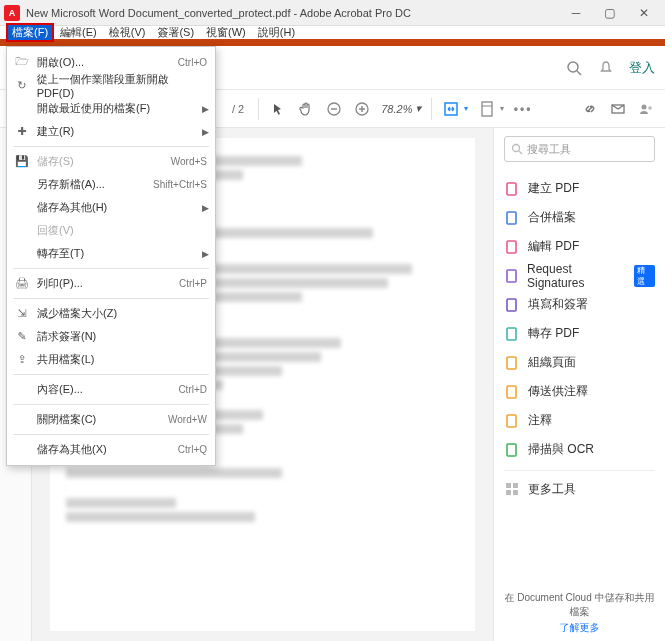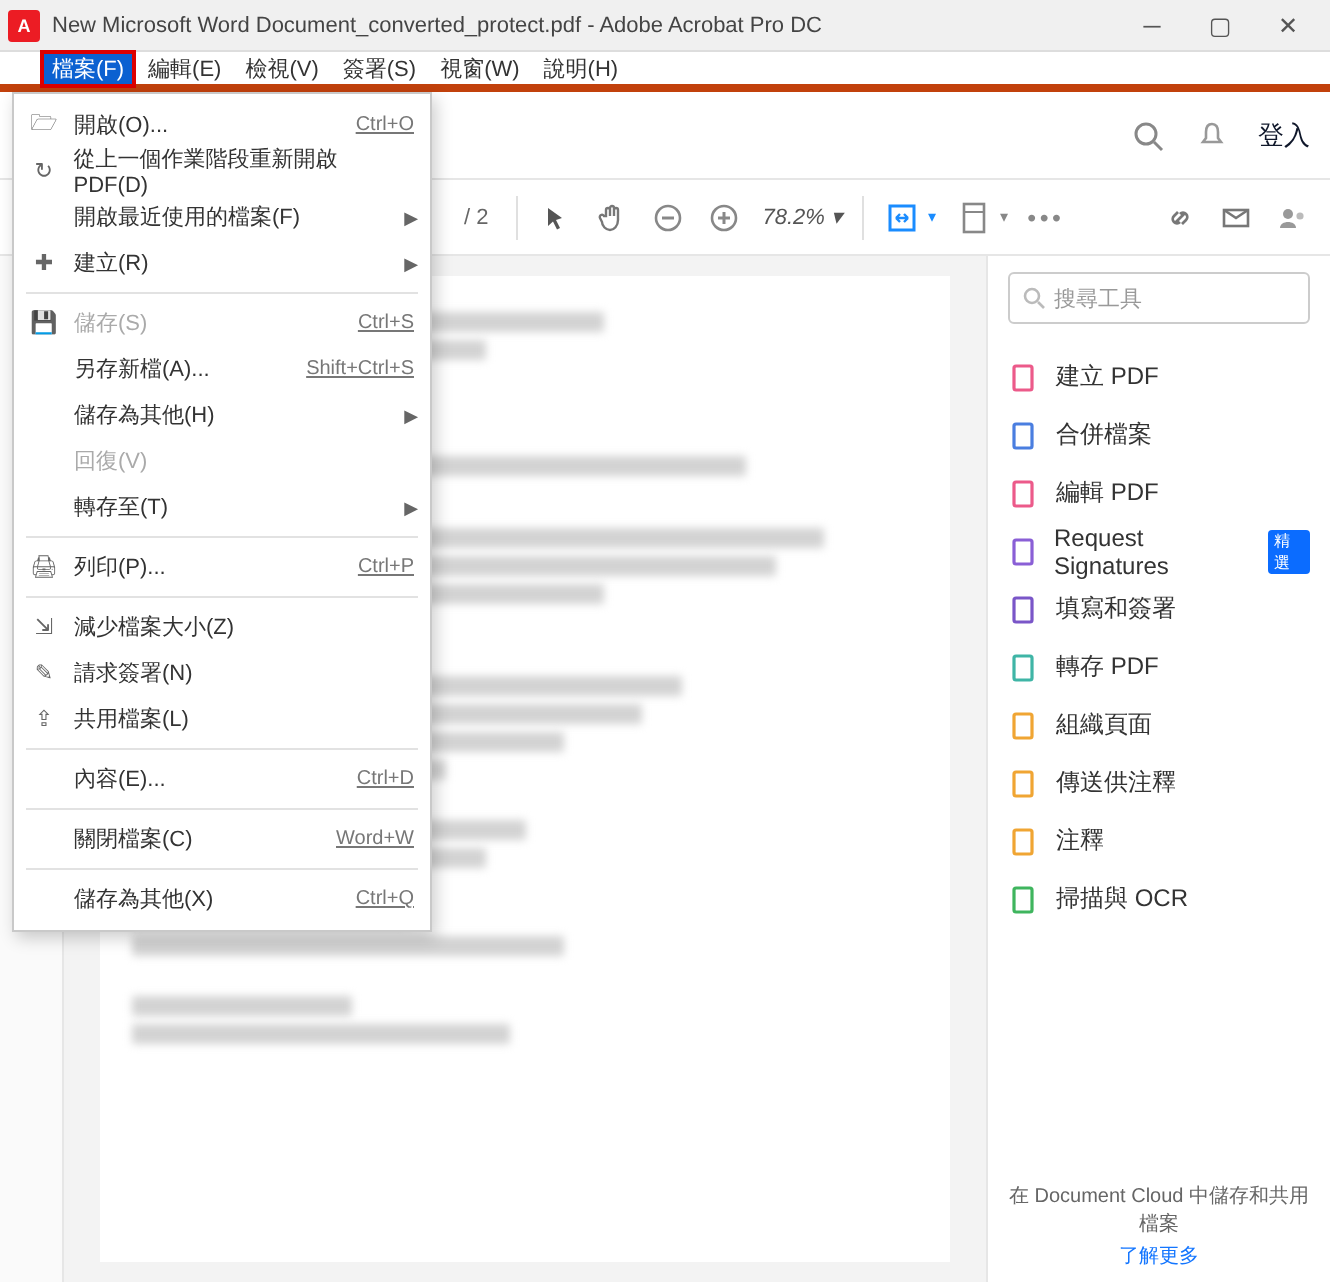--- a/index.html
+++ b/index.html
@@ -3,27 +3,27 @@
 <meta charset="utf-8">
 <style>
 * { margin: 0; padding: 0; box-sizing: border-box; font-family: "Microsoft JhengHei", "Segoe UI", sans-serif; }
 body { width: 665px; height: 641px; background: #fff; overflow: hidden; font-size: 12px; color: #333; }
 
 .titlebar { height: 26px; background: #f0f0f0; display: flex; align-items: center; padding: 0 4px; border-bottom: 1px solid #ddd; }
 .titlebar .app-icon { width: 16px; height: 16px; background: #ec1c24; border-radius: 2px; margin-right: 6px; display: flex; align-items: center; justify-content: center; color: #fff; font-size: 9px; font-weight: bold; }
 .titlebar .title { flex: 1; font-size: 11px; color: #444; }
 .titlebar .win-btn { width: 34px; height: 22px; display: flex; align-items: center; justify-content: center; color: #555; }
 
-.menubar { height: 20px; display: flex; align-items: center; padding-left: 20px; border-bottom: 4px solid #c2410c; background: #fff; }
+.menubar { height: 20px; display: flex; align-items: center; padding-left: 6px; border-bottom: 7px solid #c2410c; background: #fff; }
 .menubar .mitem { padding: 2px 6px; font-size: 11px; color: #333; }
 .menubar .mitem.active { background: #0b61d1; color: #fff; border: 2px solid #d00; padding: 0 4px; }
 
 .toolbar { height: 44px; border-bottom: 1px solid #e6e6e6; display: flex; align-items: center; padding: 0 10px; position: relative; }
 .tool-right { position: absolute; right: 10px; display: flex; align-items: center; gap: 14px; color: #666; }
-.tool-right .login { font-size: 13px; color: #0f172a; }
+.tool-right .login { font-size: 13px; color: #0f766e; }
 .tool-icon { width: 18px; height: 18px; display: inline-flex; align-items: center; justify-content: center; }
 
 .secondbar { height: 38px; border-bottom: 1px solid #e6e6e6; display: flex; align-items: center; padding: 0 10px; gap: 10px; color: #666; }
 .secondbar .divider { width: 1px; height: 22px; background: #e0e0e0; }
 .secondbar .zoom { font-size: 11px; color: #555; display: flex; align-items: center; font-style: italic; }
 .secondbar .spacer { flex: 1; }
 .secondbar .pagenum { font-size: 11px; color: #666; margin-right: 4px; }
 
 .main { display: flex; height: calc(641px - 26px - 20px - 44px - 38px); }
 .leftstrip { width: 32px; border-right: 1px solid #e6e6e6; background: #fafafa; }
@@ -41,21 +41,21 @@
 .cloud-link { text-align: center; font-size: 10px; color: #1476ff; }
 
 
 .blur-line { height: 10px; background: #d3d3d3; margin: 4px 0; filter: blur(2px); border-radius: 1px; }
 
 
 .dropdown { position: absolute; left: 6px; top: 46px; width: 210px; background: #fff; border: 1px solid #c9c9c9; box-shadow: 2px 3px 8px rgba(0,0,0,0.2); z-index: 100; padding: 4px 0; }
 .dd-item { height: 23px; display: flex; align-items: center; padding: 0 8px 0 6px; font-size: 11px; color: #333; position: relative; }
 .dd-item.disabled { color: #aaa; }
 .dd-item .dd-ico { width: 18px; height: 16px; margin-right: 6px; display: inline-flex; align-items: center; justify-content: center; color: #666; }
-.dd-item .dd-sc { margin-left: auto; font-size: 10px; color: #777; text-decoration: underline; }
+.dd-item .dd-sc { margin-left: auto; font-size: 10px; color: #777; }
 .dd-item .dd-arrow { position: absolute; right: 6px; color: #666; font-size: 9px; }
 .dd-sep { height: 1px; background: #e2e2e2; margin: 3px 6px; }
 .dd-item.highlighted { background: #eaf3ff; border: 2px solid #d00; height: 23px; padding: 0 6px 0 4px; }
 
 svg { display: block; }
 </style>
 </head>
 <body>
 
 <div class="titlebar">
@@ -275,20 +275,31 @@
         </div>
         <div class="tool-item">
           <span class="ico">
             <svg width="14" height="14" viewBox="0 0 14 14">
               <rect x="2" y="1" width="9" height="12" rx="1" fill="none" stroke="#3fb55e" stroke-width="1.6"></rect>
             </svg>
           </span>
           <span>掃描與 OCR</span>
         </div>
       </div>
+    <div class="tool-item more-tools">
+      <span class="ico">
+          <svg width="14" height="14" viewBox="0 0 14 14">
+            <rect x="1" y="1" width="5" height="5" fill="#bbb"></rect>
+            <rect x="8" y="1" width="5" height="5" fill="#bbb"></rect>
+            <rect x="1" y="8" width="5" height="5" fill="#bbb"></rect>
+            <rect x="8" y="8" width="5" height="5" fill="#bbb"></rect>
+          </svg>
+        </span>
+      <span>更多工具</span>
+    </div>
     <div class="cloud-note">在 Document Cloud 中儲存和共用檔案</div>
     <div class="cloud-link">了解更多</div>
   </div>
 </div>
 
 <div class="dropdown">
   <div class="dd-item">
       <span class="dd-ico">🗁</span>
       <span>開啟(O)...</span>
       <span class="dd-sc">Ctrl+O</span>
@@ -304,21 +315,21 @@
     </div>
   <div class="dd-item">
       <span class="dd-ico">✚</span>
       <span>建立(R)</span>
       <span class="dd-arrow">▶</span>
     </div>
   <div class="dd-sep"></div>
   <div class="dd-item disabled">
       <span class="dd-ico">💾</span>
       <span>儲存(S)</span>
-      <span class="dd-sc">Ctrl+S</span>
+      <span class="dd-sc">Word+S</span>
     </div>
   <div class="dd-item">
       <span class="dd-ico"></span>
       <span>另存新檔(A)...</span>
       <span class="dd-sc">Shift+Ctrl+S</span>
     </div>
   <div class="dd-item">
       <span class="dd-ico"></span>
       <span>儲存為其他(H)</span>
       <span class="dd-arrow">▶</span>

